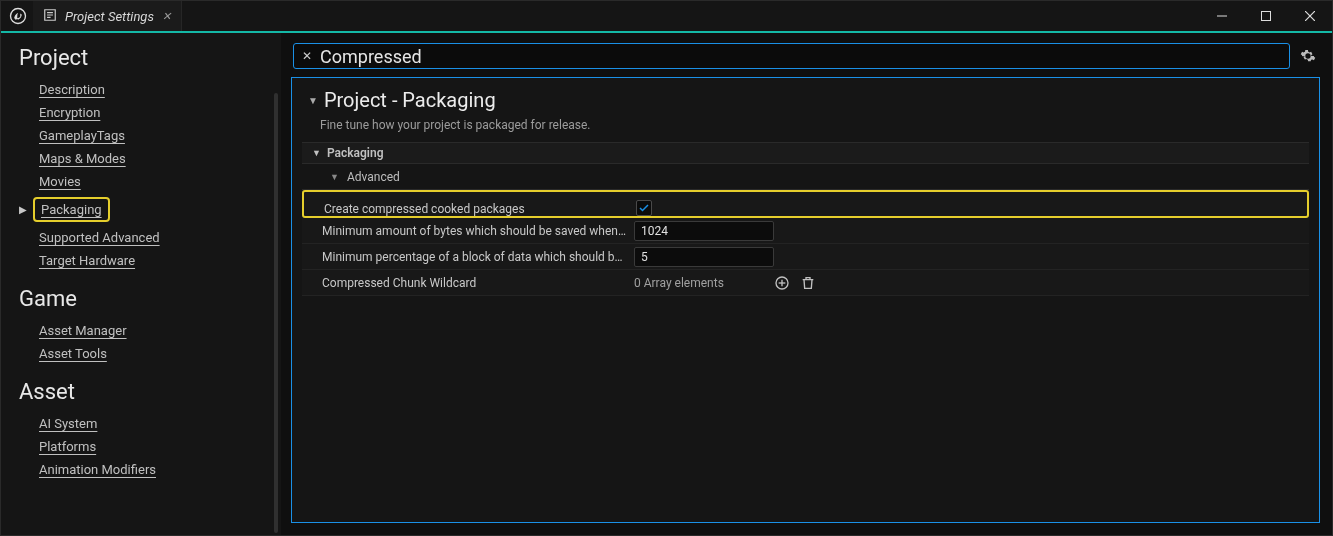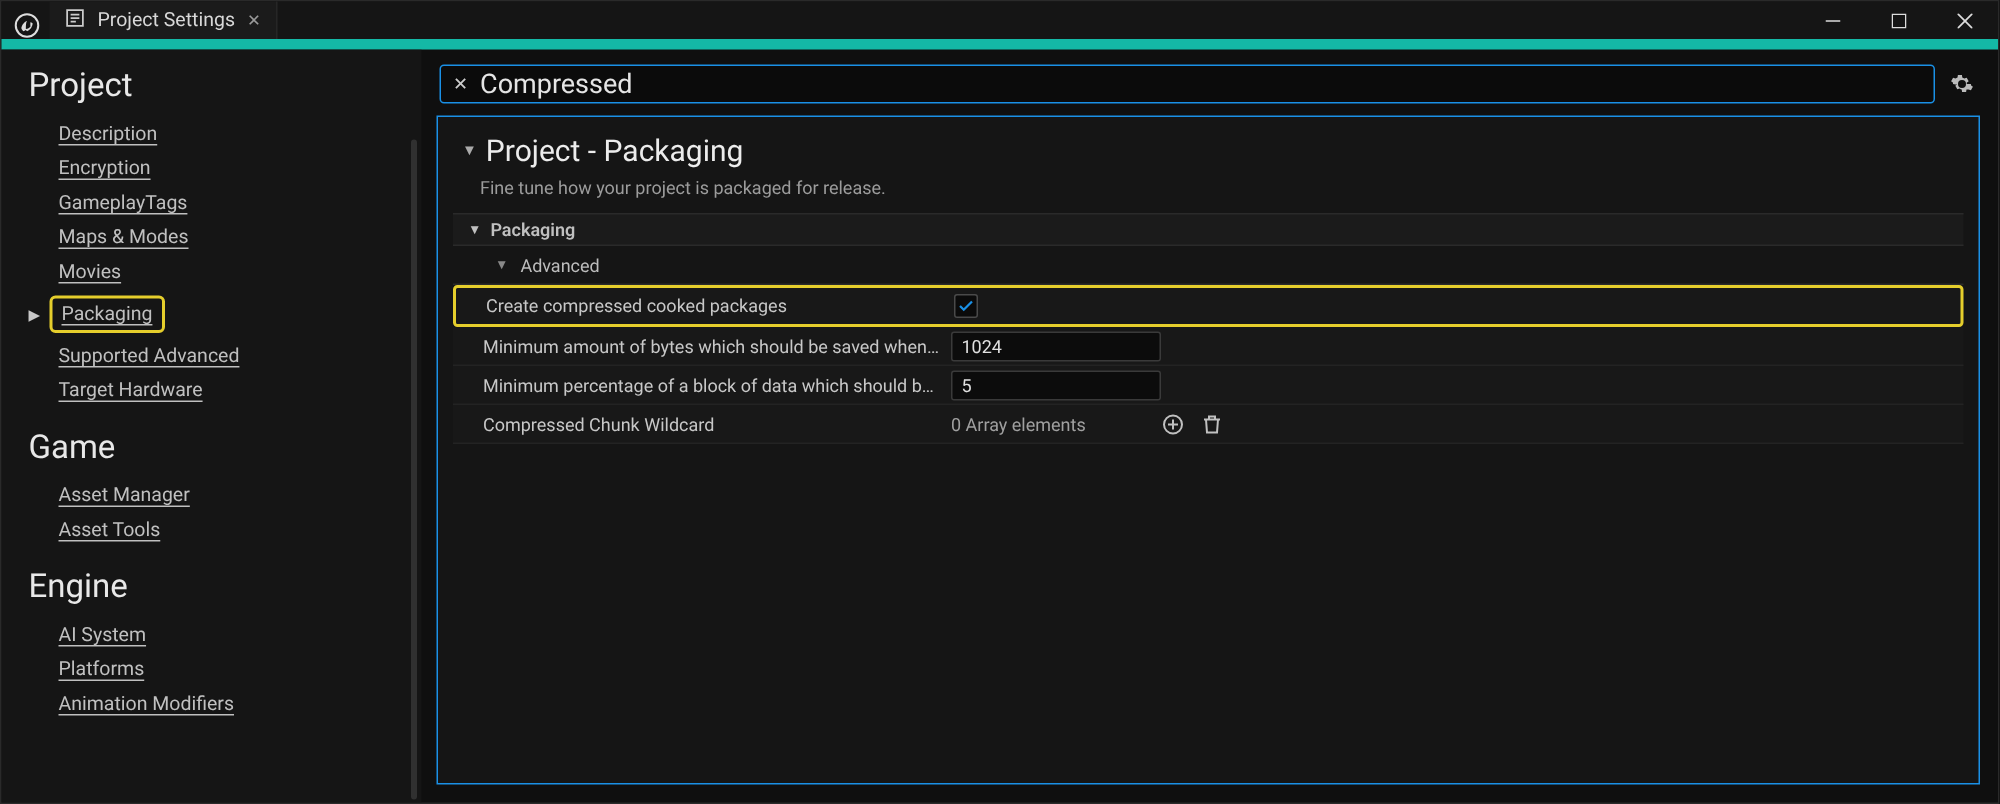--- a/index.html
+++ b/index.html
@@ -10,23 +10,24 @@
       font-size: 12px;
       width: 1333px;
       height: 536px;
       overflow: hidden;
     }
     .window { display: flex; flex-direction: column; height: 100%; border: 1px solid #2a2a2a; }
     .titlebar {
       height: 32px;
       background: #151515;
       display: flex;
-      align-items: flex-end;
+      align-items: center;
       padding-left: 8px;
-      border-bottom: 7px solid #14b8a6;
+      border-bottom: 2px solid #14b8a6;
+      font-style: italic;
     }
     .titlebar .ue-logo { width: 18px; height: 18px; display:flex; align-items:center; justify-content:center; }
     .tab {
       display: flex; align-items: center; gap: 8px;
       background: #1b1b1b;
       padding: 0 10px;
       height: 100%;
       margin-left: 6px;
       border-right: 1px solid #262626;
     }
@@ -126,20 +127,21 @@
       display:flex; align-items:center;
       padding-left:6px;
       gap:10px;
       font-size:12px;
       color:#c0c0c0;
     }
     .row-highlight {
       border: 2px solid #e5ce2c;
       border-radius: 3px;
       height:28px;
+      align-items:flex-end;
     }
     .checkbox {
       width:16px; height:16px;
       background:#0b0b0b;
       border:1px solid #4a4a4a;
       border-radius:2px;
       display:flex; align-items:center; justify-content:center;
     }
     .checkbox svg { display:block; }
     .num-input {
@@ -228,21 +230,21 @@
         </div>
 
       <div class="section-header">Game</div>
       <div class="side-item">
           <a>Asset Manager</a>
         </div>
       <div class="side-item">
           <a>Asset Tools</a>
         </div>
 
-      <div class="section-header">Engine</div>
+      <div class="section-header">Asset</div>
       <div class="side-item">
           <a>AI System</a>
         </div>
       <div class="side-item">
           <a>Platforms</a>
         </div>
       <div class="side-item">
           <a>Animation Modifiers</a>
         </div>
     </div>

